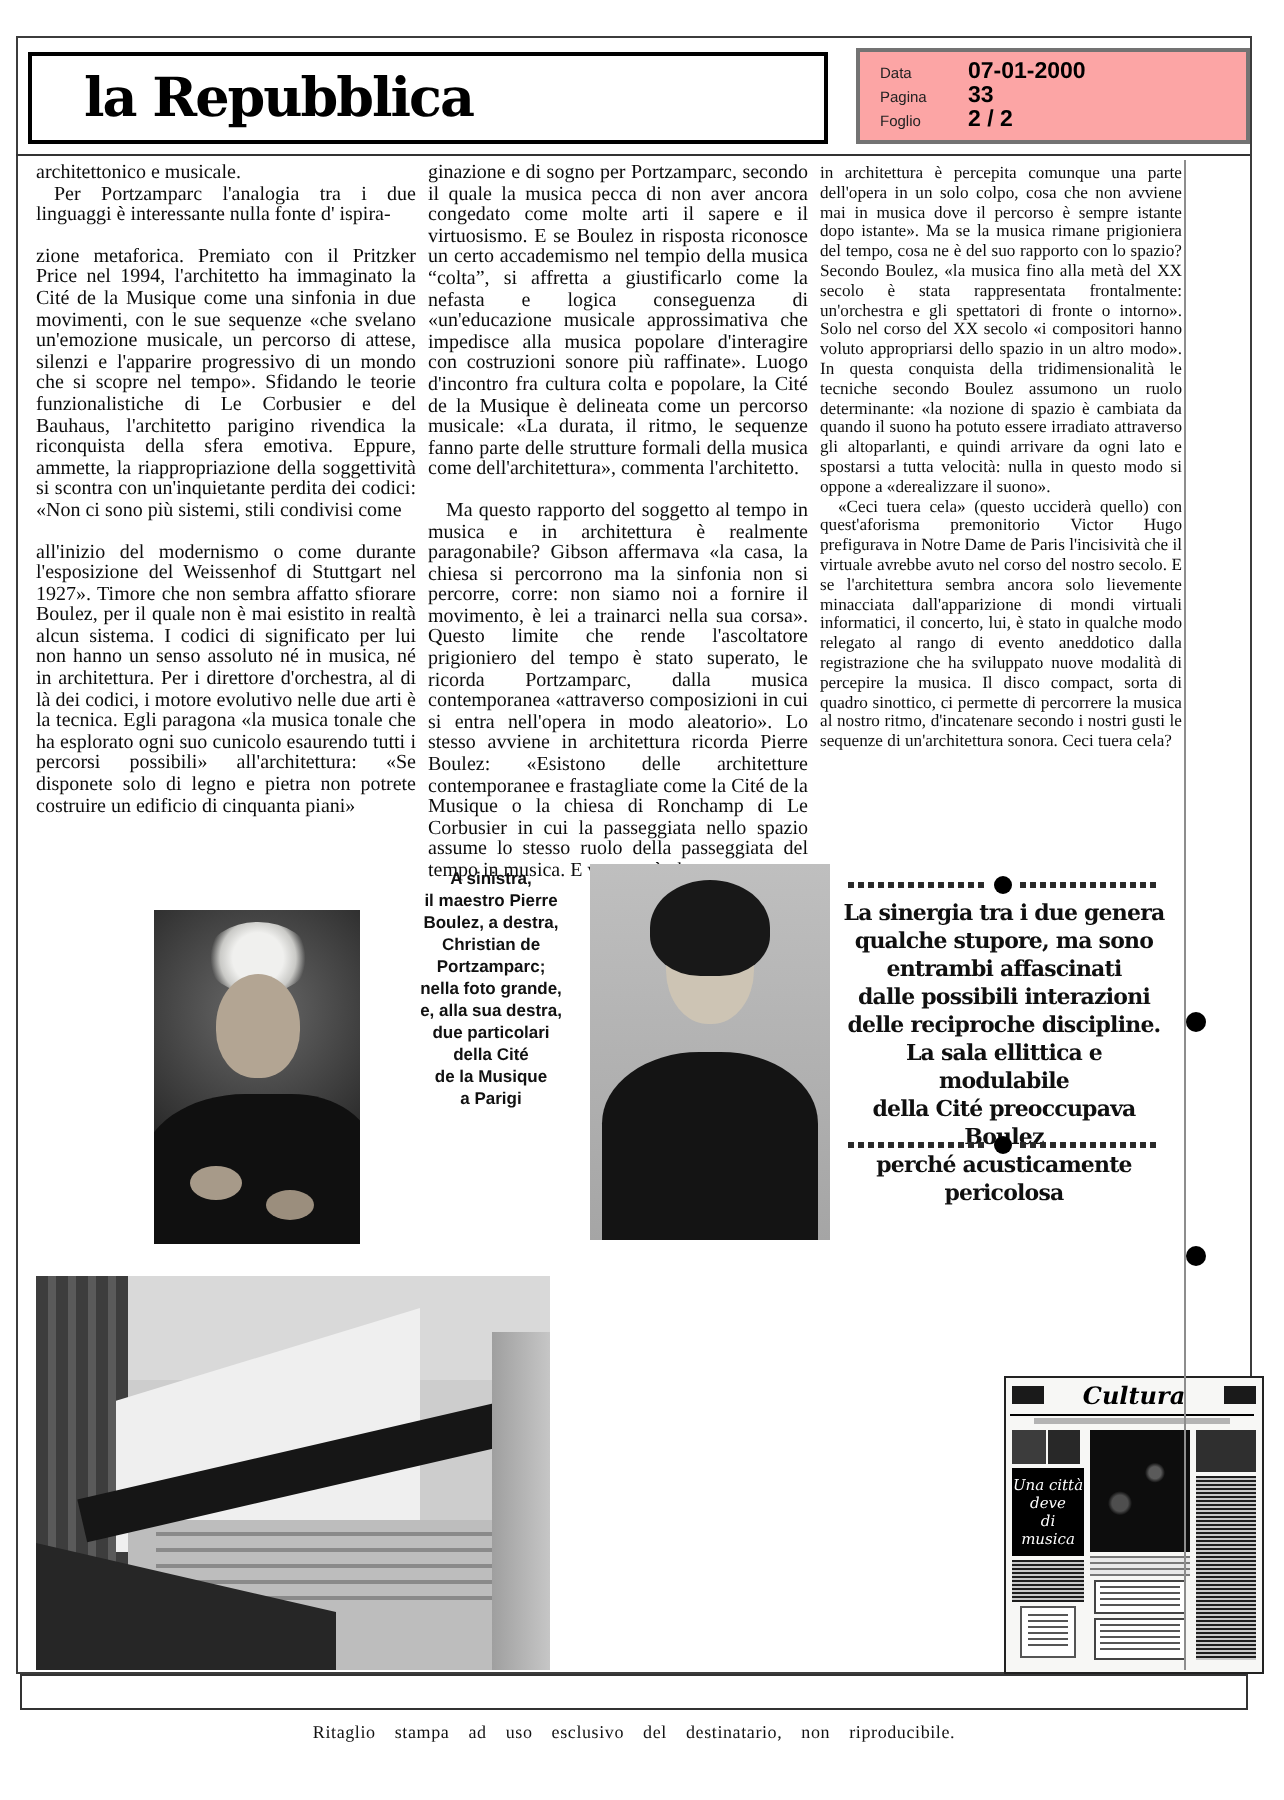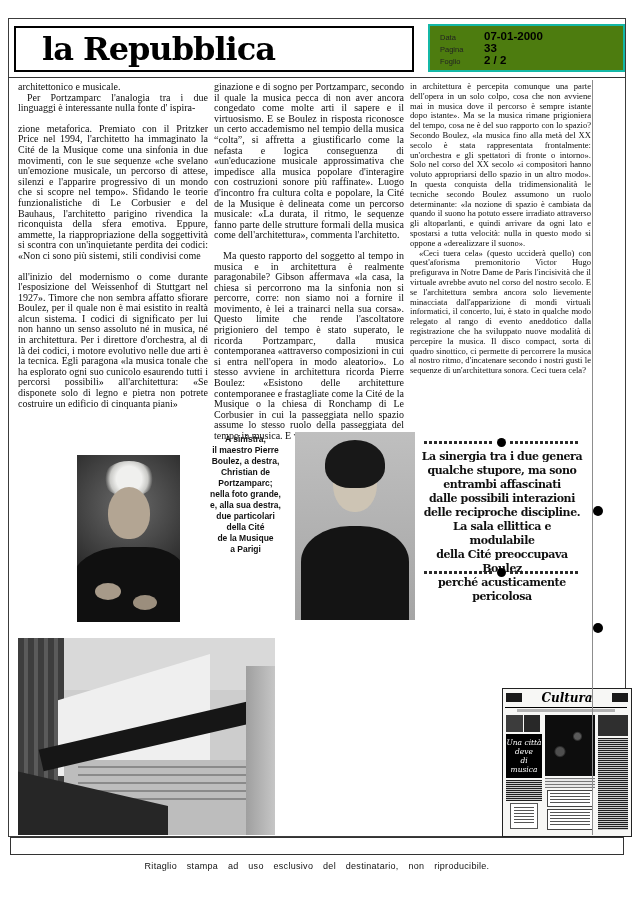--- a/index.html
+++ b/index.html
@@ -5,22 +5,22 @@
   html,body{margin:0;padding:0;background:#e8e8e8;}
   .page{position:relative;width:642px;height:900px;background:#ffffff;margin:0 auto;overflow:hidden;
         font-family:"Liberation Serif",serif;color:#0d0d0d;}
   .abs{position:absolute;}
 
   
   .outer-frame{left:8px;top:18px;width:616px;height:817px;border:1px solid #3c3c3c;}
   .header-rule{left:8px;top:77px;width:617px;height:1px;background:#333;}
   .logo-box{left:14px;top:26px;width:400px;height:46px;border:2px solid #000;background:#fff;
             display:flex;align-items:center;padding-left:26px;box-sizing:border-box;}
-  .logo-text{font-family:"DejaVu Serif",serif;font-weight:bold;font-size:32px;letter-spacing:-1px;color:#000;}
-  .meta-box{left:428px;top:24px;width:197px;height:48px;border:2px solid #14b8a6;background:#4d7c0f;
+  .logo-text{font-family:"DejaVu Serif",serif;font-weight:bold;font-size:27px;letter-spacing:-1px;color:#000;}
+  .meta-box{left:428px;top:24px;width:197px;height:48px;border:2px solid #737373;background:#fca5a5;
             box-sizing:border-box;padding:4px 10px;display:flex;flex-direction:column;justify-content:space-between;}
   .meta-row{display:flex;align-items:baseline;}
   .meta-label{width:44px;font-family:"Liberation Sans",sans-serif;font-size:7.5px;color:#222;}
   .meta-value{font-family:"Liberation Sans",sans-serif;font-weight:bold;font-size:11.5px;color:#000;text-align:right;}
 
   
   .bodycol{top:82px;font-size:10px;line-height:10.6px;text-align:justify;color:#0d0d0d;}
   .col1{left:18px;width:190px;}
   .col2{left:214px;width:190px;}
   .col3{left:410px;width:181px;font-size:8.6px;line-height:9.8px;}
@@ -100,21 +100,21 @@
   .ad-inner{width:100%;height:100%;background:repeating-linear-gradient(180deg,#555 0 1px,rgba(0,0,0,0) 1px 3px);}
 
   
   .edge-line{left:592px;top:80px;width:1px;height:755px;background:#8d8d8d;}
   .edge-dot1{left:593px;top:506px;width:10px;height:10px;border-radius:50%;background:#000;}
   .edge-dot2{left:593px;top:623px;width:10px;height:10px;border-radius:50%;background:#000;}
 
   
   .footer-strip{left:10px;top:837px;width:614px;height:18px;border:1px solid #333;background:#fff;
                 display:flex;align-items:center;justify-content:center;box-sizing:border-box;}
-  .footer-text{font-family:Liberation Sans, sans-serif;font-size:9px;word-spacing:7px;letter-spacing:0.3px;color:#111;margin-top:40px;}
+  .footer-text{font-family:Liberation Serif, serif;font-size:9px;word-spacing:7px;letter-spacing:0.3px;color:#111;margin-top:40px;}
 </style>
 </head>
 <body>
 
 <div class="page">
 
   <div class="abs outer-frame"></div>
   <div class="abs header-rule"></div>
 
   <div class="abs logo-box">

